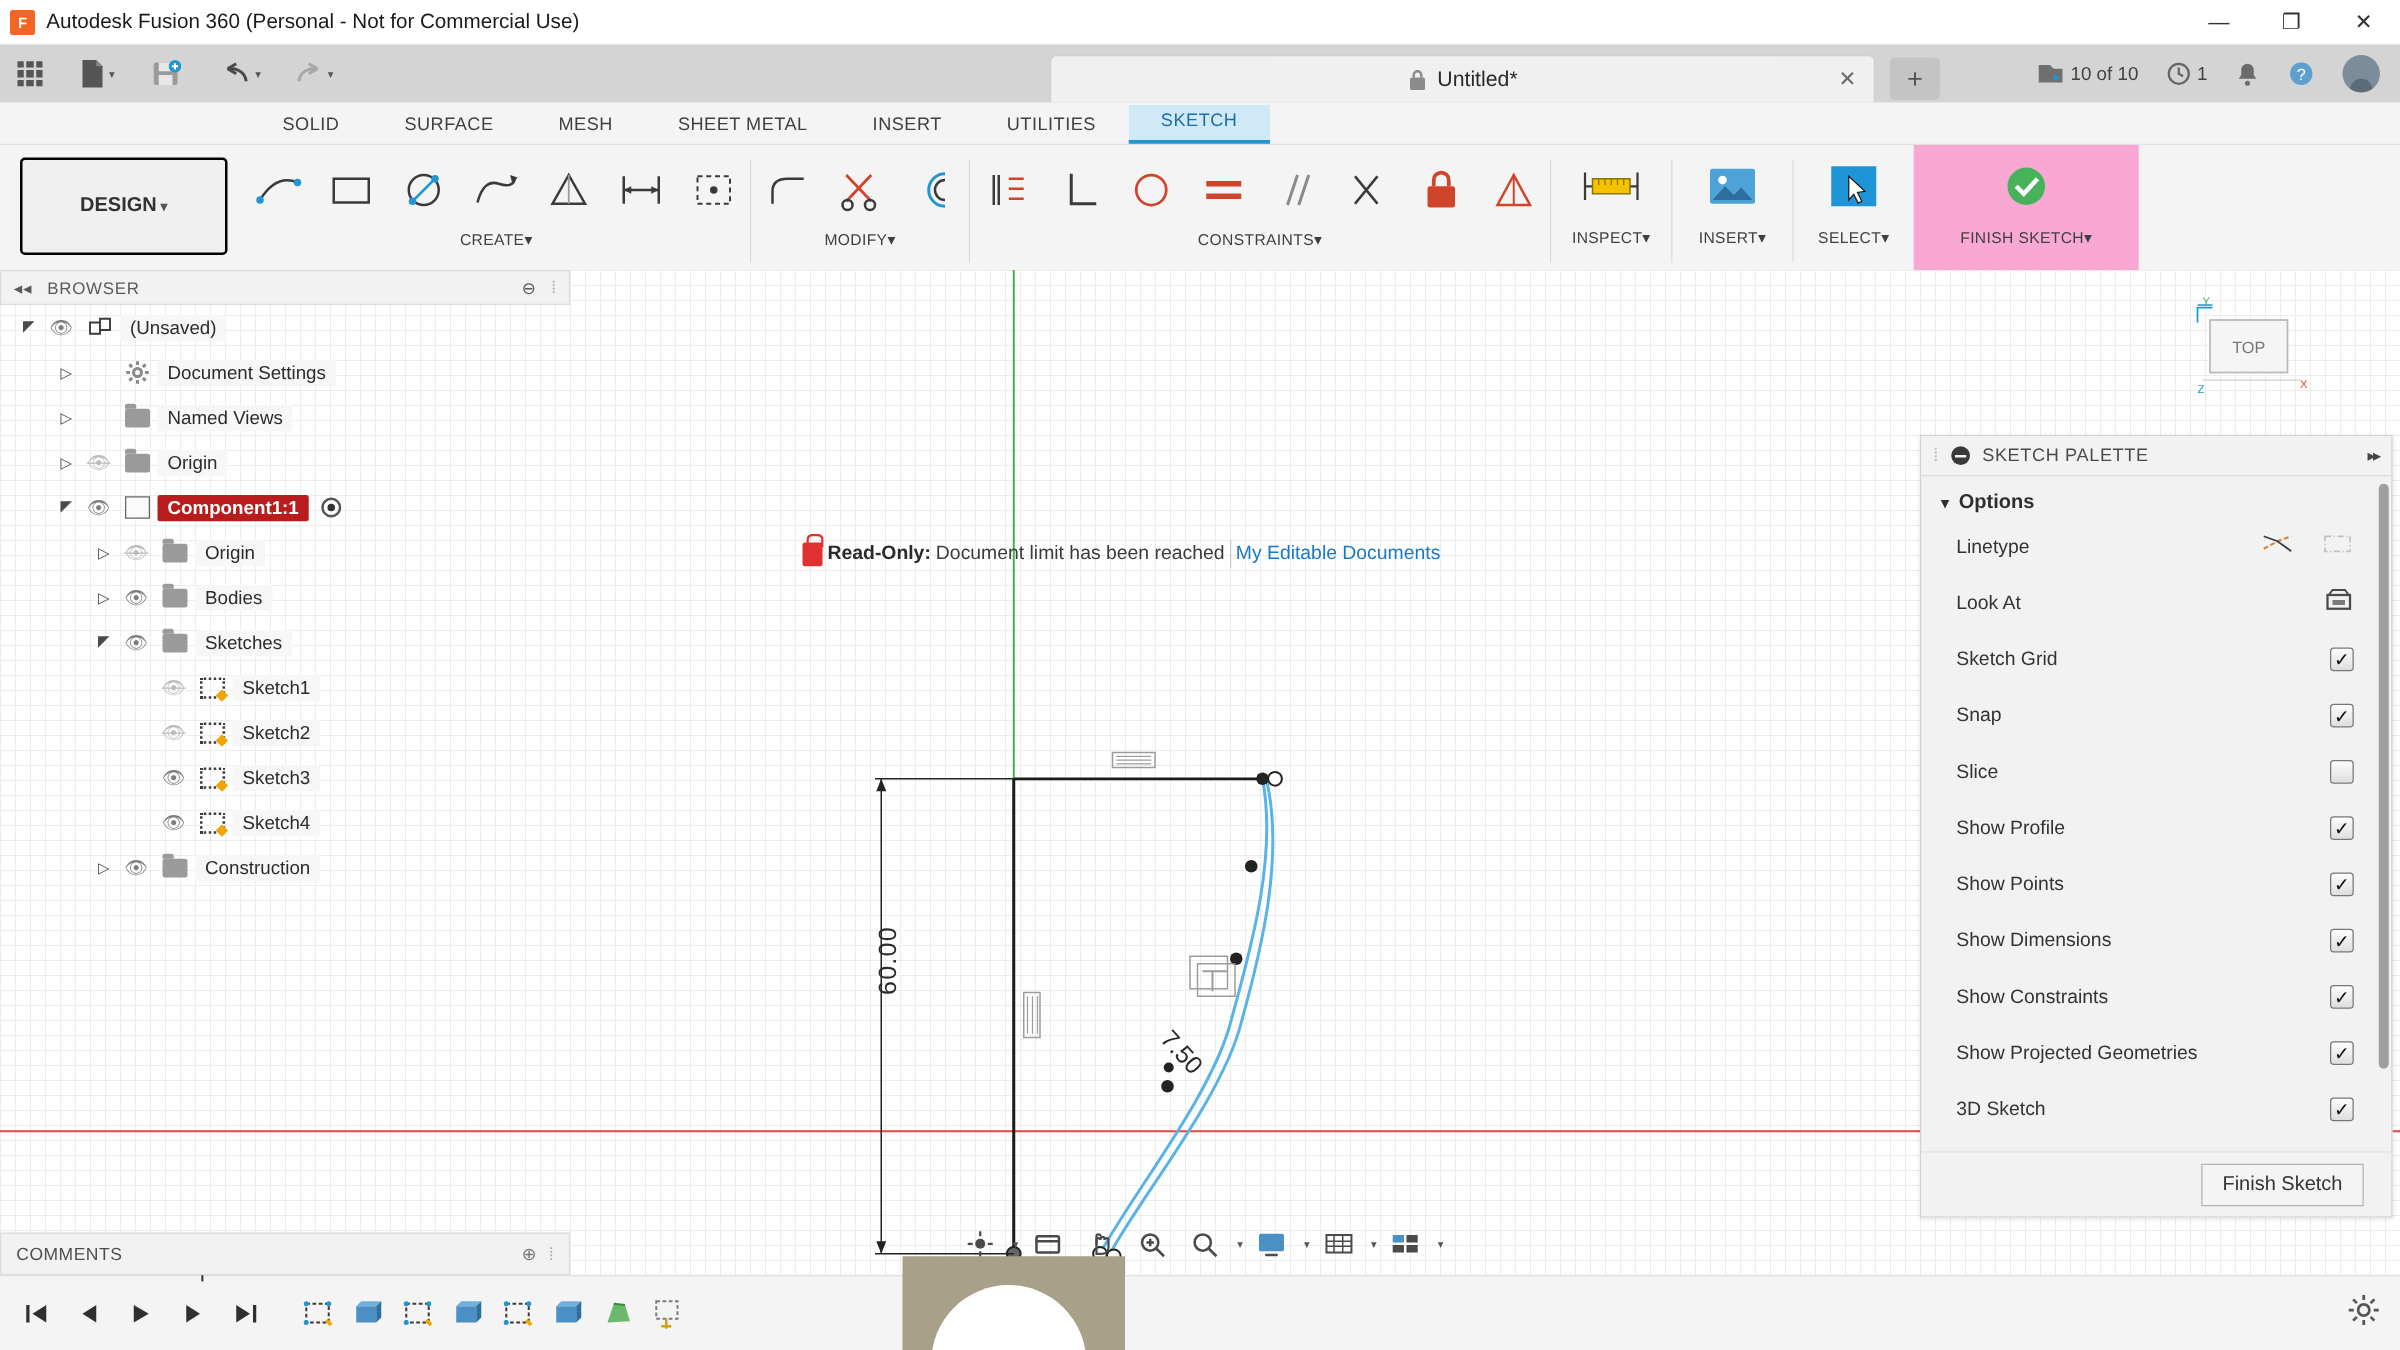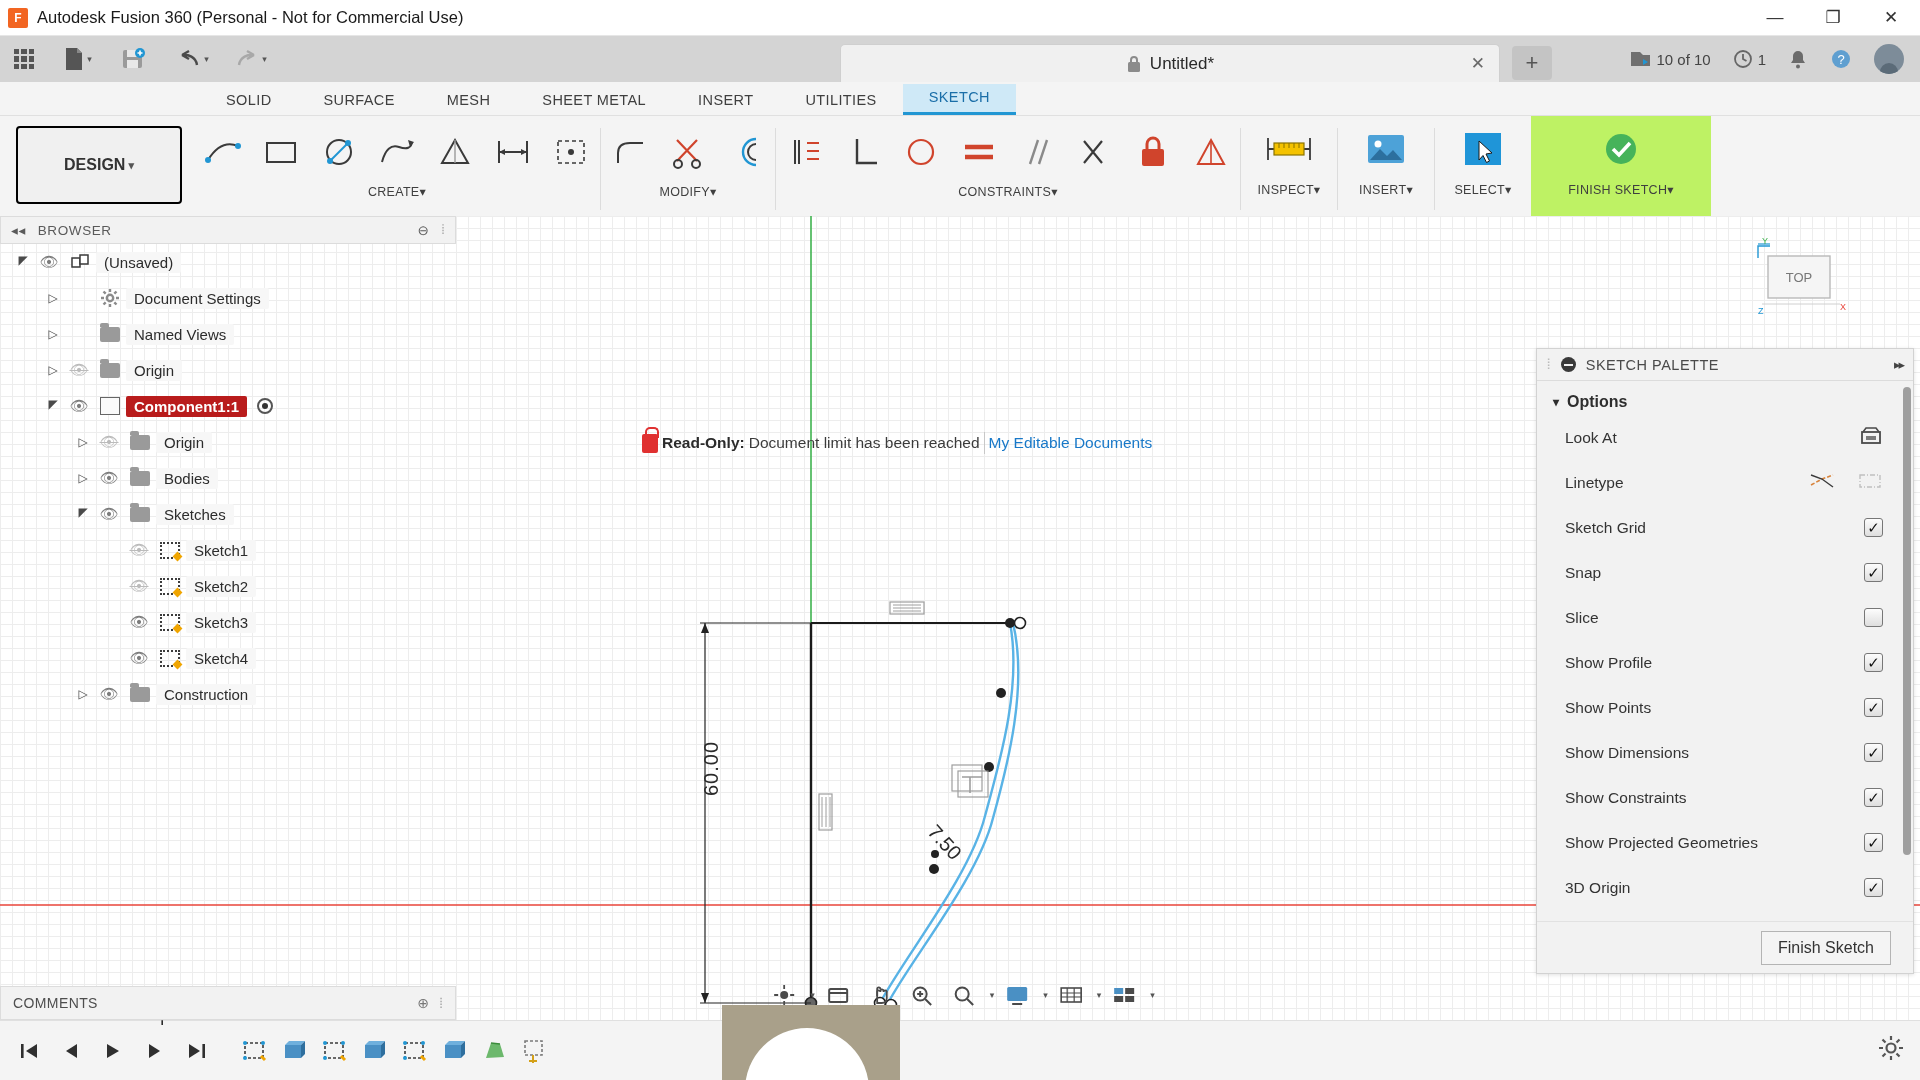--- a/index.html
+++ b/index.html
@@ -86,21 +86,21 @@
     display: flex; align-items: center; justify-content: center;
     font-size: 16px; font-weight: bold; color: #333;
   }
   .rgroup { display: flex; flex-direction: column; position: relative; }
   .ricons { display: flex; align-items: center; height: 68px; padding-top: 4px; }
   .ricon { width: 58px; height: 54px; display: flex; align-items: center; justify-content: center; }
   .rlabel { text-align: center; font-size: 12.5px; color: #3f3f3f; height: 22px; letter-spacing: .3px;}
   .gsep { width: 1px; background: #dcdcdc; margin: 12px 0 6px; }
   .bigbtn { width: 96px; display: flex; flex-direction: column; align-items: center; }
   .bigbtn .bi { height: 66px; display: flex; align-items: center; justify-content: center; }
-  #finish-group { background: #bef264; }
+  #finish-group { background: #f9a8d4; }
 
   
   #main { position: relative; height: calc(1080px - 36px - 46px - 34px - 100px - 60px); }
   #canvas {
     position: absolute; inset: 0;
     background-color: #ffffff;
     background-image:
       linear-gradient(to right, #ededed 1px, transparent 1px),
       linear-gradient(to bottom, #ededed 1px, transparent 1px),
       linear-gradient(to right, #dcdcdc 1px, transparent 1px),
@@ -712,42 +712,42 @@
       <span>SKETCH PALETTE</span>
       <span class="ff">▸▸</span>
     </div>
     <div id="pal-body">
       <div id="pal-sect">
         <span style="font-size:12px">▾</span>
         <span>Options</span>
       </div>
       <div id="pal-rows">
           <div class="prow">
-            <span>Look At</span>
-            <span class="pv">
-              <span><svg width="24" height="22" viewBox="0 0 24 22">
-                  <rect x="3" y="7" width="18" height="11" fill="none" stroke="#4a4a4a" stroke-width="1.8"></rect>
-                  <rect x="7" y="11" width="10" height="4" fill="#7a7a7a"></rect>
-                  <path d="M4 7 l3-4 h10 l3 4" fill="none" stroke="#4a4a4a" stroke-width="1.6"></path>
-                </svg></span>
-            </span>
-          </div>
-          <div class="prow">
             <span>Linetype</span>
             <span class="pv">
               <span><svg width="26" height="20" viewBox="0 0 26 20">
                   <path d="M2 14 L13 8 L24 4" stroke="#d8833a" stroke-width="1.6" fill="none" stroke-dasharray="4 2"></path>
                   <path d="M2 4 L13 8 L24 16" stroke="#3a3a3a" stroke-width="1.4" fill="none"></path>
                 </svg></span>
               <span><svg width="26" height="20" viewBox="0 0 26 20">
                   <rect x="3" y="4" width="20" height="12" fill="none" stroke="#c0c0c0" stroke-width="1.4" stroke-dasharray="5 2 1 2"></rect>
                 </svg></span>
             </span>
           </div>
           <div class="prow">
+            <span>Look At</span>
+            <span class="pv">
+              <span><svg width="24" height="22" viewBox="0 0 24 22">
+                  <rect x="3" y="7" width="18" height="11" fill="none" stroke="#4a4a4a" stroke-width="1.8"></rect>
+                  <rect x="7" y="11" width="10" height="4" fill="#7a7a7a"></rect>
+                  <path d="M4 7 l3-4 h10 l3 4" fill="none" stroke="#4a4a4a" stroke-width="1.6"></path>
+                </svg></span>
+            </span>
+          </div>
+          <div class="prow">
             <span>Sketch Grid</span>
             <span class="pv">
               <span class="cbx">✓</span>
             </span>
           </div>
           <div class="prow">
             <span>Snap</span>
             <span class="pv">
               <span class="cbx">✓</span>
             </span>
@@ -782,21 +782,21 @@
               <span class="cbx">✓</span>
             </span>
           </div>
           <div class="prow">
             <span>Show Projected Geometries</span>
             <span class="pv">
               <span class="cbx">✓</span>
             </span>
           </div>
           <div class="prow">
-            <span>3D Origin</span>
+            <span>3D Sketch</span>
             <span class="pv">
               <span class="cbx">✓</span>
             </span>
           </div>
         </div>
       <div class="pscroll"></div>
     </div>
     <div id="pal-foot">
       <div id="finish-sketch-btn">Finish Sketch</div>
     </div>

